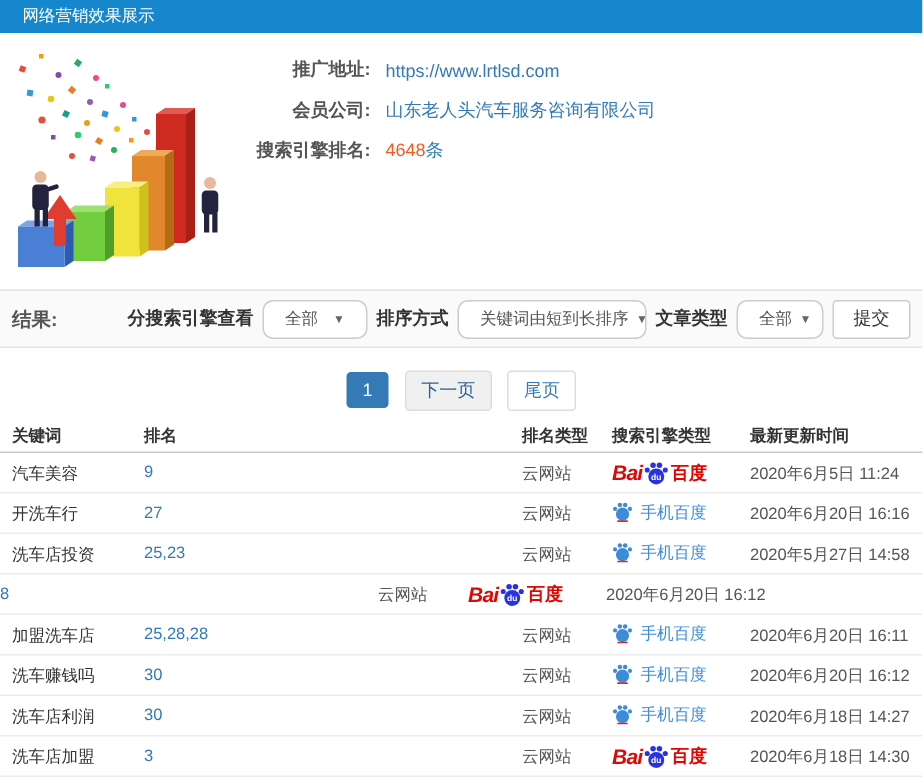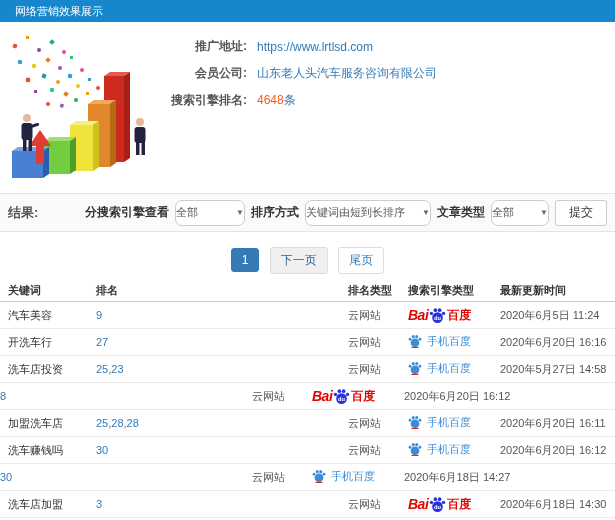--- a/index.html
+++ b/index.html
@@ -35,21 +35,21 @@
     font-size:13px; font-weight:bold; color:#555;
   }
   .controls {
     position:absolute; right:8px; top:5px; height:27px;
     display:flex; align-items:center; gap:6px;
   }
   .ctrl-label { font-size:12px; font-weight:bold; color:#333; white-space:nowrap; }
   .select {
     height:26px; border:1px solid #ccc; border-radius:7px; background:#fff;
     display:flex; align-items:center; justify-content:space-between;
-    padding:0 0; font-size:11px; color:#555; cursor:pointer; white-space:nowrap;
+    padding:0 14px; font-size:11px; color:#555; cursor:pointer; white-space:nowrap;
   }
   .sel-engine { width:70px; }
   .sel-sort { width:126px; }
   .sel-article { width:58px; }
   .caret { font-size:8px; color:#666; margin-left:5px; }
   .submit-btn {
     height:26px; padding:0 13px; border:1px solid #ccc; border-radius:3px;
     background:#fff; font-size:12px; color:#333; cursor:pointer;
   }
   
@@ -328,20 +328,21 @@
      <circle cx="15" cy="4.5" r="2.6" fill="#3d8cd7"></circle>
      <circle cx="20.5" cy="9" r="2.4" fill="#3d8cd7"></circle>
 
      <rect x="6" y="22" width="12" height="2" fill="#d62d20"></rect>
    </svg></span>
               <span class="mb-label">手机百度</span>
             </span></span>
           <span class="c5 time">2020年6月20日 16:12</span>
         </div>
         <div class="trow">
+          <span class="c1 kw">洗车店利润</span>
           <span class="c2 rank">30</span>
           <span class="c3 rtype">云网站</span>
           <span class="c4"><span class="mb-logo">
               <span class="mb-paw"><svg width="14" height="14" viewBox="0 0 24 24">
      <circle cx="12" cy="15" r="7.5" fill="#3d8cd7"></circle>
      <circle cx="3.5" cy="9" r="2.4" fill="#3d8cd7"></circle>
      <circle cx="9" cy="4.5" r="2.6" fill="#3d8cd7"></circle>
      <circle cx="15" cy="4.5" r="2.6" fill="#3d8cd7"></circle>
      <circle cx="20.5" cy="9" r="2.4" fill="#3d8cd7"></circle>
 

